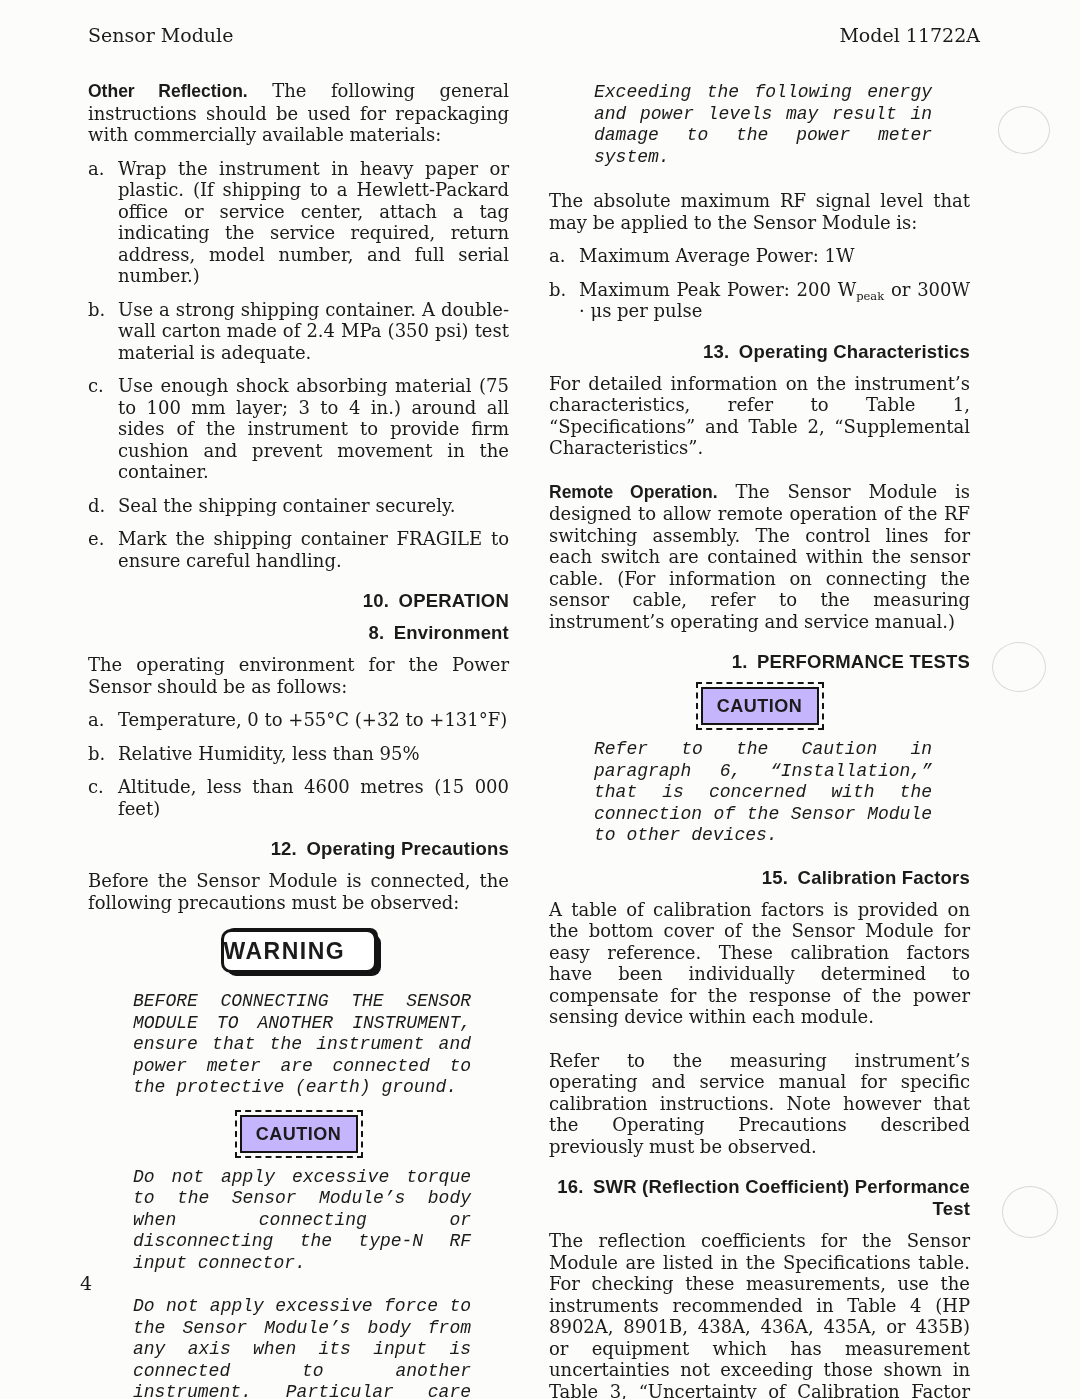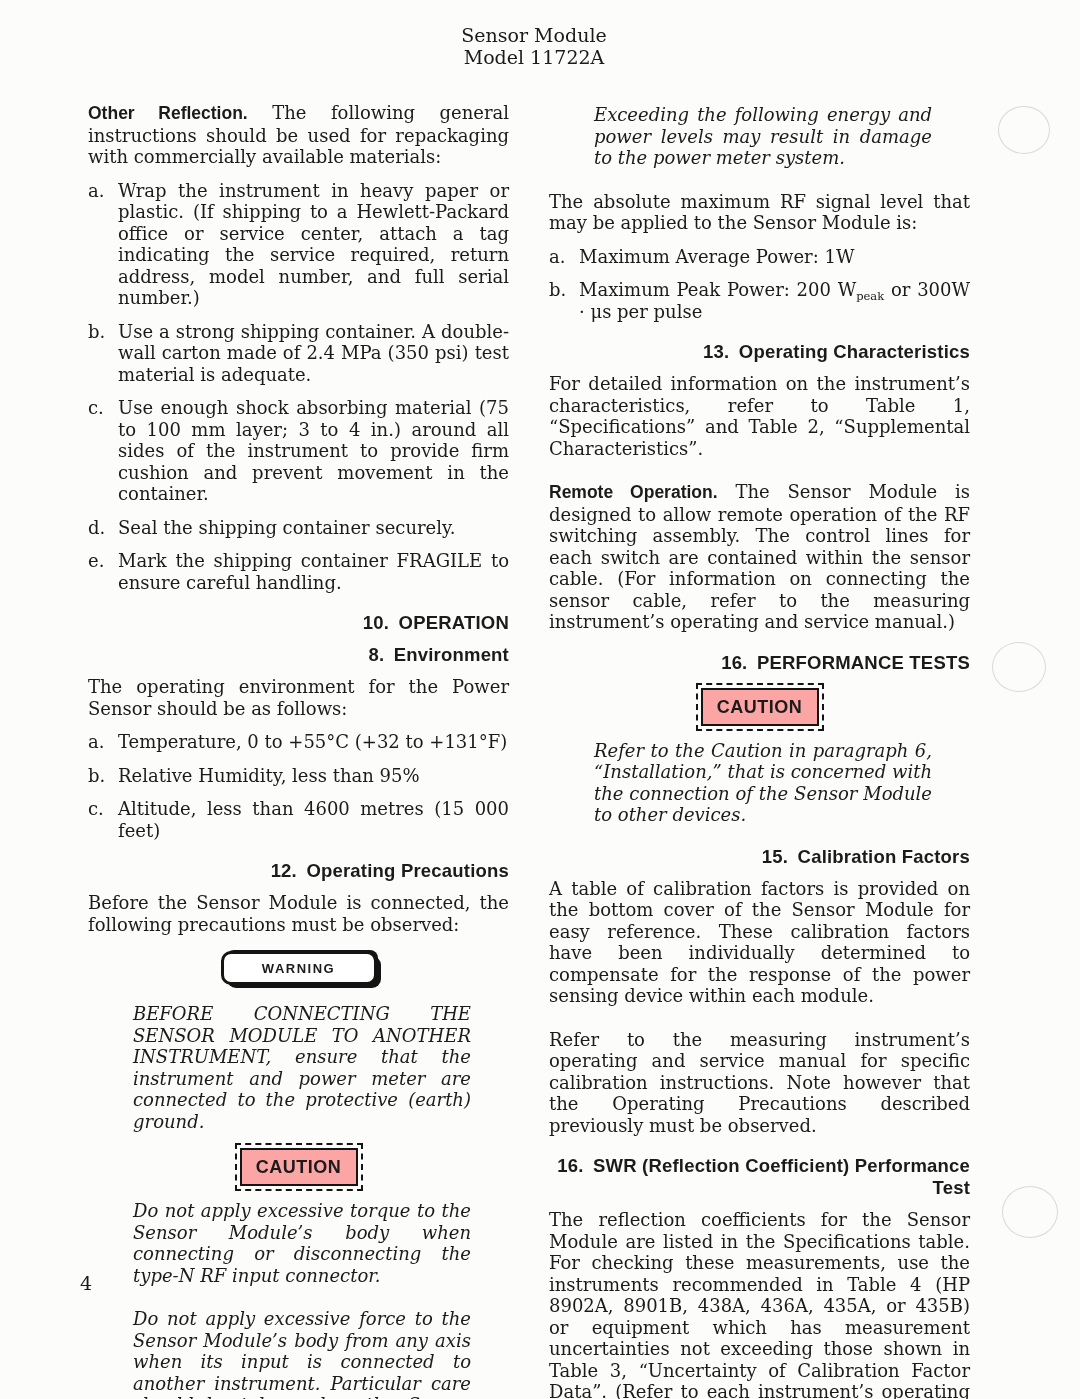--- a/index.html
+++ b/index.html
@@ -4,21 +4,21 @@
 <style>
   html,body { margin:0; padding:0; background:#e8e8e6; }
   .page {
     position:relative; width:1080px; height:1399px; margin:0 auto;
     background:#fcfcfa; overflow:hidden;
     color:#1b1b1b;
     font-family:"DejaVu Serif", serif;
   }
   .header {
     display:flex; justify-content:space-between; align-items:center;
-    padding:24px 100px 0 88px; font-size:19px;flex-direction:column;
+    padding:24px 100px 0 88px; font-size:19px;
   }
   .cols { display:flex; gap:40px; padding:34px 110px 0 88px; }
   .col { flex:1 1 0; min-width:0; }
 
   .para { font-size:18px; line-height:21.5px; text-align:justify; margin:0 0 12px; }
   .runin { font-family:"Liberation Sans", sans-serif; font-weight:bold; font-size:17.5px; }
 
   .sec {
     font-family:"Liberation Sans", sans-serif; font-weight:bold;
     font-size:18.5px; line-height:22px; letter-spacing:.2px;
@@ -26,33 +26,33 @@
     text-align:right;
   }
   .sec.tight { margin-top:8px; }
 
   .li { display:flex; margin:0 0 12px; font-size:18px; line-height:21.5px; }
   .li-m { flex:none; width:30px; }
   .li-t { flex:1 1 0; text-align:justify; }
 
   .quote {
     font-style:italic; font-size:18px; line-height:21.5px;
-    text-align:justify; margin:14px 38px 16px 45px;
+    text-align:justify; margin:14px 38px 16px 45px;font-family:Liberation Mono, monospace;
   }
 
   .wbadge {
     width:150px; margin:16px auto 18px; background:#fff;
     border:3px solid #141414; border-radius:10px;
-    padding:8px 0 7px; text-align:center;
+    padding:8px 0 7px; text-align:left;
     font-family:"Liberation Sans", sans-serif; font-weight:bold;
-    font-size:13px; line-height:1; letter-spacing:1.5px;
+    font-size:23px; line-height:1; letter-spacing:1.5px;
     box-shadow:5px 4px 0 -1px #141414, 3px -3px 0 -2px #141414;
   }
   .cbadge {
-    width:114px; margin:14px auto 14px; background:#fca5a5;
+    width:114px; margin:14px auto 14px; background:#c4b5fd;
     border:2px solid #141414; outline:2.5px dashed #141414; outline-offset:3px;
     padding:8px 0; text-align:center;
     font-family:"Liberation Sans", sans-serif; font-weight:bold;
     font-size:18px; line-height:1; letter-spacing:.5px;
   }
 
   sub.peak { font-size:11.5px; line-height:0; vertical-align:-4px; }
 
   .pagenum { position:absolute; left:80px; top:1272px; font-size:19px; }
 
@@ -147,21 +147,21 @@
         <span class="li-t"><span>Maximum Peak Power: 200 W</span><sub class="peak">peak</sub><span> or 300W · μs per pulse</span></span>
       </div>
 
       <div class="sec">13. Operating Characteristics</div>
 
       <p class="para" style="margin-bottom:22px">For detailed information on the instrument’s characteristics, refer to Table 1, “Specifications” and Table 2, “Supplemental Characteristics”.</p>
 
       <p class="para" style="margin-bottom:14px"><span class="runin">Remote Operation.</span>
         <span>The Sensor Module is designed to allow remote operation of the RF switching assembly. The control lines for each switch are contained within the sensor cable. (For information on connecting the sensor cable, refer to the measuring instrument’s operating and service manual.)</span></p>
 
-      <div class="sec">16. PERFORMANCE TESTS</div>
+      <div class="sec">1. PERFORMANCE TESTS</div>
 
       <div class="cbadge">CAUTION</div>
 
       <div class="quote" style="margin-bottom:20px">Refer to the Caution in paragraph 6, “Installation,” that is concerned with the connection of the Sensor Module to other devices.</div>
 
       <div class="sec">15. Calibration Factors</div>
 
       <p class="para" style="margin-bottom:22px">A table of calibration factors is provided on the bottom cover of the Sensor Module for easy reference. These calibration factors have been individually determined to compensate for the response of the power sensing device within each module.</p>
       <p class="para" style="margin-bottom:14px">Refer to the measuring instrument’s operating and service manual for specific calibration instructions. Note however that the Operating Precautions described previously must be observed.</p>
 

